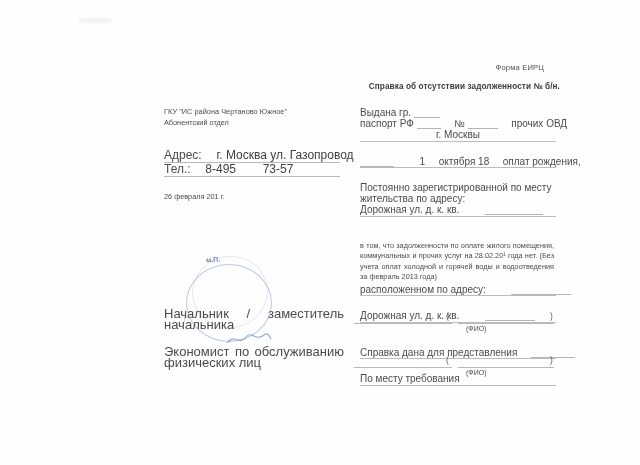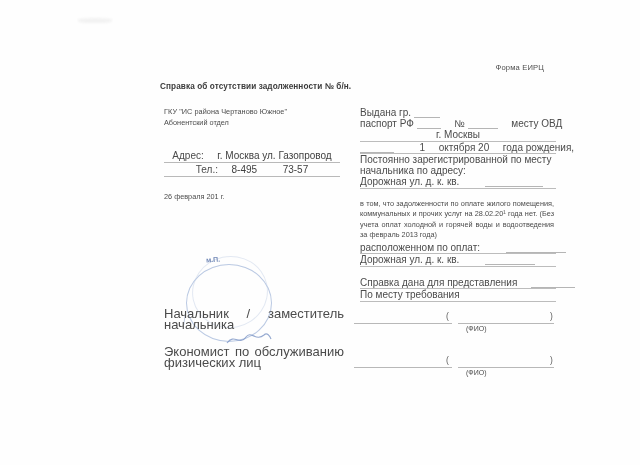--- a/index.html
+++ b/index.html
@@ -55,21 +55,21 @@
     letter-spacing: .15px;
     color: #4e4e4e;
     white-space: nowrap;
   }
 
   .doc-title {
     position: absolute;
     left: 0;
     right: 0;
     top: 26px;
-    text-align: left;
+    text-align: right;
     font-size: 8.2px;
     font-weight: bold;
     color: #3b3b3b;
     letter-spacing: .1px;
   }
 
   
   .col-left {
     position: absolute;
     left: 4px;
@@ -92,28 +92,27 @@
 
   .org-name { letter-spacing: .05px; }
 
   .spacer-22 { height: 22px; }
   .spacer-14 { height: 14px; }
   .spacer-10 { height: 10px; }
 
   
   .ruled {
     position: relative;
-    font-size: 10px;
+    font-size: 12px;
     line-height: 11px;
     color: #4b4b4b;
     white-space: nowrap;
     border-bottom: 1px solid #b9b9b9;
     padding-bottom: .5px;
     margin-bottom: 1.5px;
-    text-align: center;
   }
   .ruled .lbl { display: inline-block; }
   .ruled .val {
     display: inline-block;
     color: #3f3f3f;
   }
 
   .addr-line  { width: 176px; }
   .tel-line   { width: 176px; }
 
@@ -124,21 +123,21 @@
   .r-row {
     position: relative;
     font-size: 10px;
     line-height: 11px;
     white-space: nowrap;
     color: #4b4b4b;
   }
   .r-rule {
     border-bottom: 1px solid #bcbcbc;
     padding-bottom: .5px;
-    margin-bottom: 0;
+    margin-bottom: 14px;
   }
   .underline-stub {
     display: inline-block;
     border-bottom: 1px solid #b5b5b5;
     height: 7px;
     vertical-align: bottom;
   }
 
   .justify-para {
     font-size: 7.3px;
@@ -311,52 +310,52 @@
         <span class="underline-stub" style="width:26px"></span>
       </div>
 
       <div class="r-row">
         <span>паспорт  РФ</span>
         <span class="underline-stub" style="width:24px"></span>
         <span class="gap-sm"></span>
         <span>№</span>
         <span class="underline-stub" style="width:30px"></span>
         <span class="gap-sm"></span>
-        <span>месту  ОВД</span>
+        <span>прочих  ОВД</span>
       </div>
 
       <div class="r-row r-rule" style="text-align:center">
         <span>г. Москвы</span>
       </div>
 
       <div class="r-row r-rule">
         <span class="underline-stub" style="width:34px"></span>
         <span class="gap-md"></span>
         <span>1</span>
         <span class="gap-sm"></span>
-        <span>октября 20</span>
-        <span class="gap-sm"></span>
-        <span>года рождения,</span>
+        <span>октября 18</span>
+        <span class="gap-sm"></span>
+        <span>оплат рождения,</span>
       </div>
 
       <div class="r-row">Постоянно зарегистрированной по месту</div>
-      <div class="r-row">начальника по адресу:</div>
+      <div class="r-row">жительства по адресу:</div>
 
       <div class="r-row r-rule">
         <span>Дорожная ул. д.      к.     кв.</span>
         <span class="gap-md"></span>
         <span class="underline-stub" style="width:58px"></span>
       </div>
 
       <div class="spacer-10"></div>
 
       <div class="justify-para">в том, что задолженности по оплате жилого помещения, коммунальных и прочих услуг на 28.02.20¹   года нет. (Без учета оплат холодной и горячей воды и водоотведения за февраль 2013 года)</div>
 
       <div class="r-row r-rule" style="margin-top:1px">
-        <span>расположенном по оплат:</span>
+        <span>расположенном по адресу:</span>
         <span class="gap-md"></span>
         <span class="underline-stub" style="width:60px"></span>
       </div>
 
       <div class="r-row r-rule">
         <span>Дорожная ул. д.      к.     кв.</span>
         <span class="gap-md"></span>
         <span class="underline-stub" style="width:50px"></span>
       </div>
 

